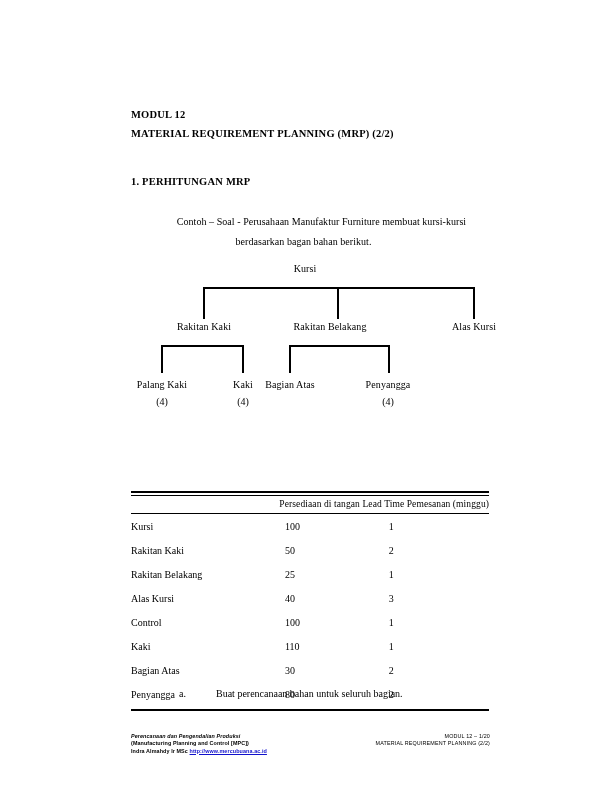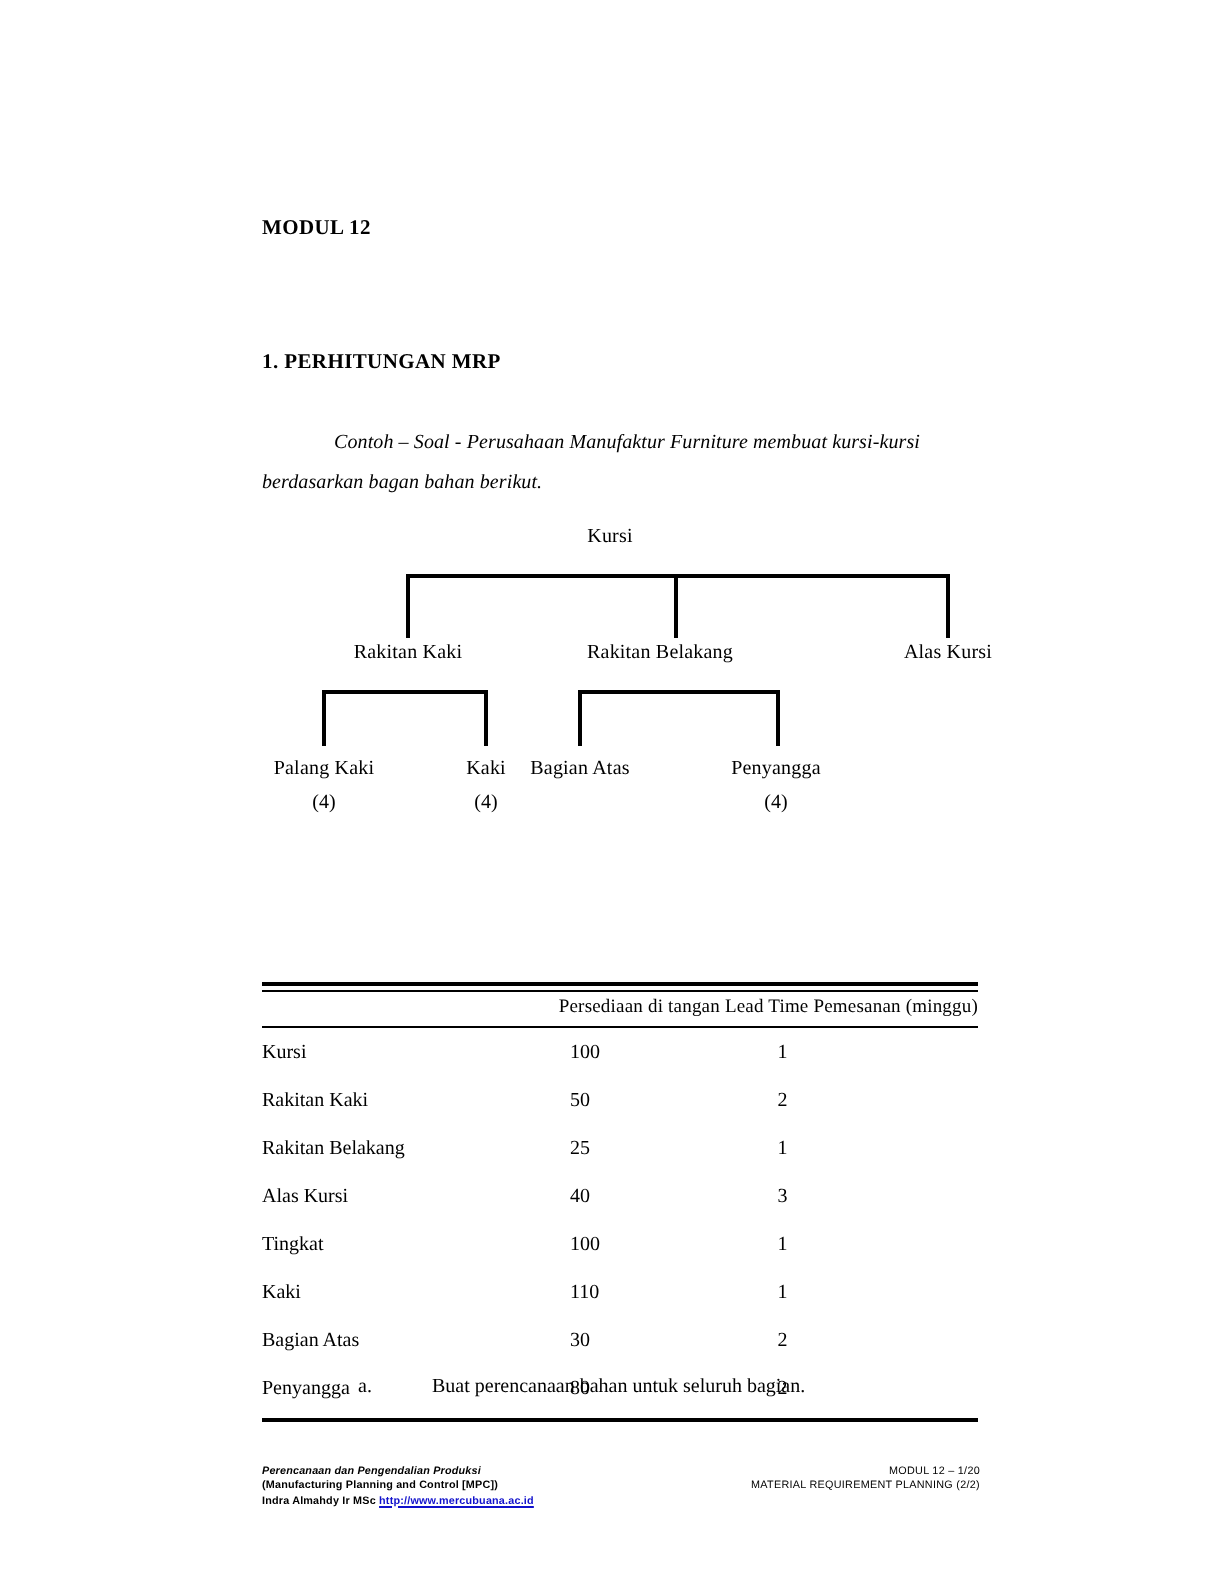--- a/index.html
+++ b/index.html
@@ -46,22 +46,21 @@
     font-weight: bold;
     font-size: 10.5px;
     letter-spacing: 0.2px;
   }
 
   .para {
     position: absolute;
     font-size: 10px;
     line-height: 19.5px;
     letter-spacing: 0.05px;
-    text-align: left;
-    font-style: italic;
+    text-align: center;
   }
   .para-intro {
     left: 131px;
     top: 212px;
     width: 345px;
   }
   .para-intro .indent { display: inline-block; width: 36px; }
 
   .para-table-lead {
     left: 131px;
@@ -174,20 +173,21 @@
   }
 </style>
 </head>
 <body>
 
 <div class="page">
   <div class="content">
 
     <div class="doc-heading">
       <div>MODUL 12</div>
+      <div>MATERIAL REQUIREMENT PLANNING (MRP) (2/2)</div>
     </div>
 
     <div class="section-title">1. PERHITUNGAN MRP</div>
 
     <div class="para para-intro"><span class="indent"></span><span>Contoh – Soal - Perusahaan Manufaktur Furniture membuat kursi-kursi berdasarkan bagan bahan berikut.</span></div>
 
     <div class="tree">
 
       <div class="node" style="left:305px; top:263px; width:60px; margin-left:-30px;">Kursi</div>
 
@@ -244,21 +244,21 @@
             <td class="c-name">Rakitan Belakang</td>
             <td class="c-stock">25</td>
             <td class="c-lead">1</td>
           </tr>
           <tr>
             <td class="c-name">Alas Kursi</td>
             <td class="c-stock">40</td>
             <td class="c-lead">3</td>
           </tr>
           <tr>
-            <td class="c-name">Tingkat</td>
+            <td class="c-name">Control</td>
             <td class="c-stock">100</td>
             <td class="c-lead">1</td>
           </tr>
           <tr>
             <td class="c-name">Kaki</td>
             <td class="c-stock">110</td>
             <td class="c-lead">1</td>
           </tr>
           <tr>
             <td class="c-name">Bagian Atas</td>

